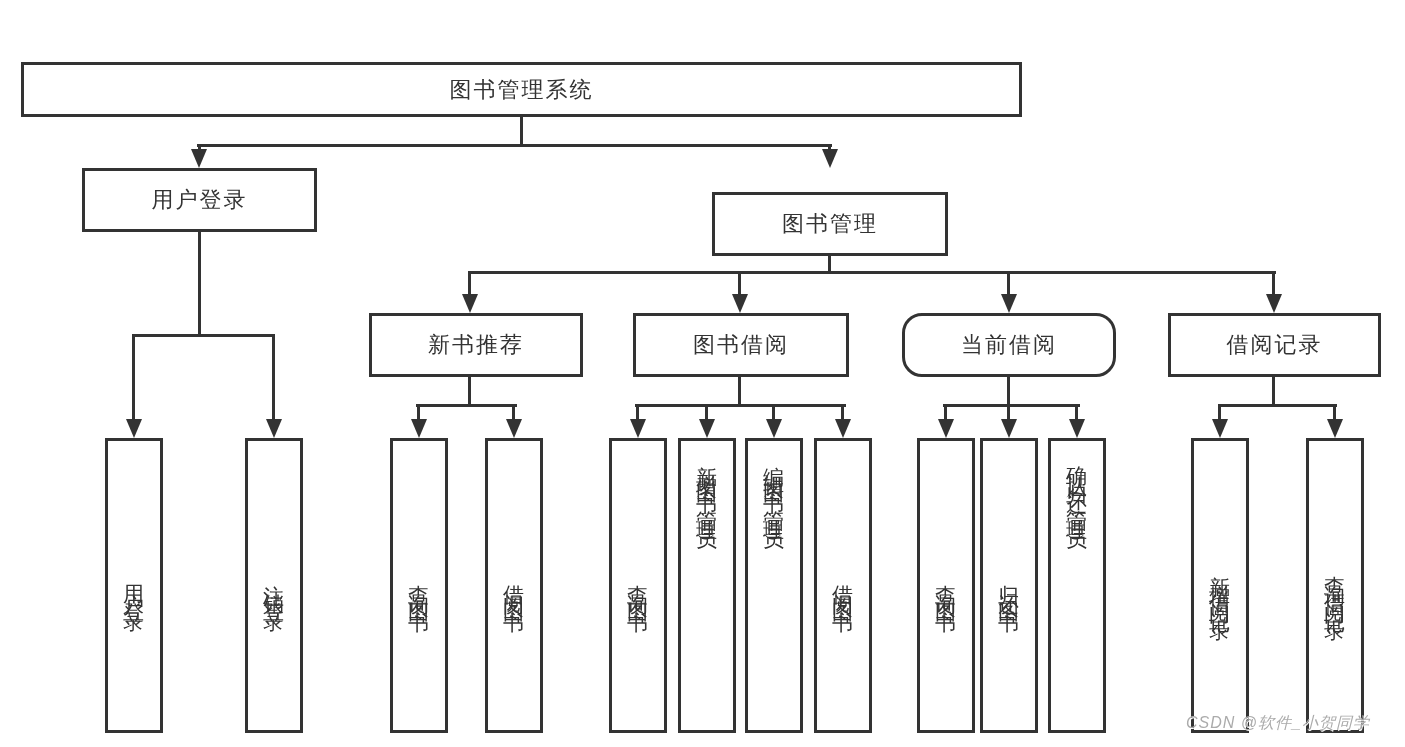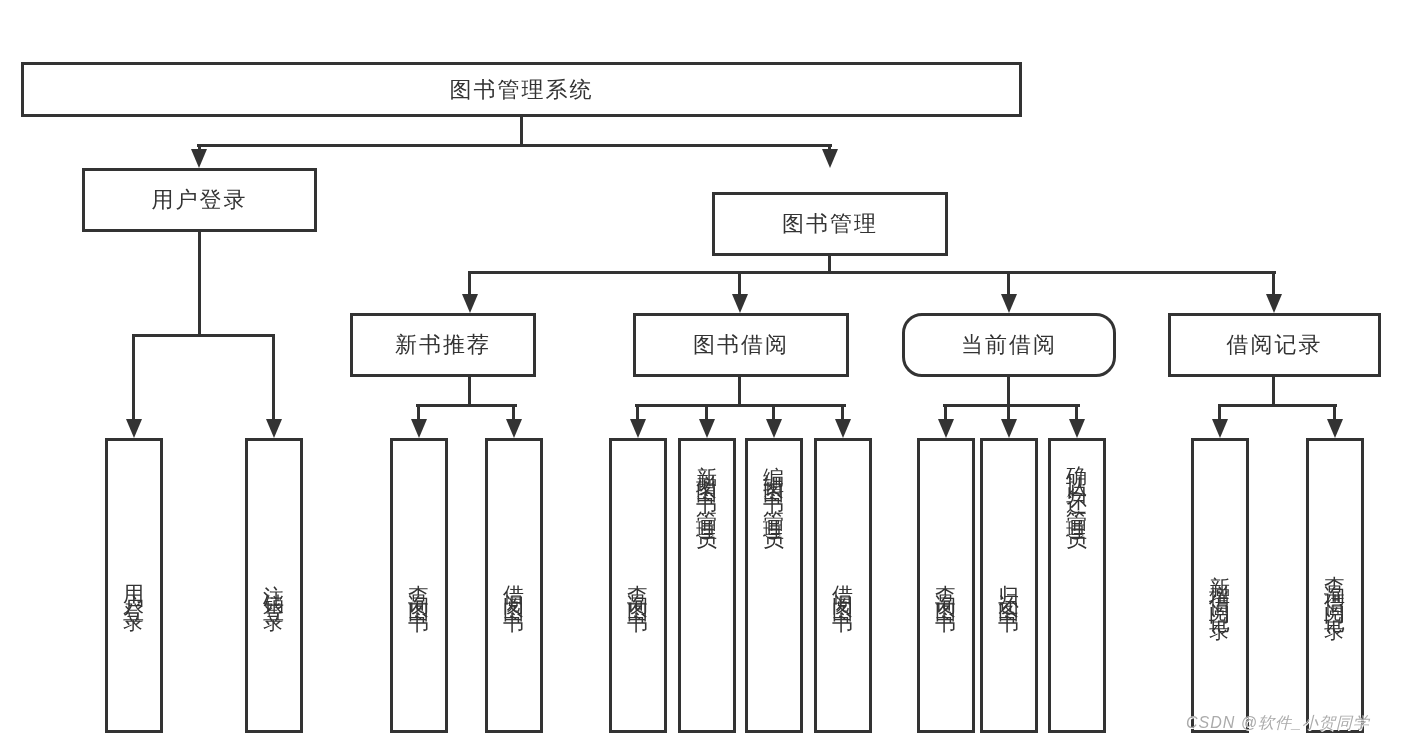--- a/index.html
+++ b/index.html
@@ -125,21 +125,21 @@
     <span class="lbl">图书管理系统</span>
   </div>
 
   <div class="node h" style="left:82px;top:168px;width:235px;height:64px;">
     <span class="lbl">用户登录</span>
   </div>
   <div class="node h" style="left:712px;top:168px;width:236px;height:64px;margin-top:24px;">
     <span class="lbl">图书管理</span>
   </div>
 
-  <div class="node h" style="left:350px;top:313px;width:186px;height:64px;">
+  <div class="node h" style="left:369px;top:313px;width:214px;height:64px;">
     <span class="lbl">新书推荐</span>
   </div>
   <div class="node h" style="left:633px;top:313px;width:216px;height:64px;">
     <span class="lbl">图书借阅</span>
   </div>
   <div class="node h" style="left:902px;top:313px;width:214px;height:64px;border-radius:20px;">
     <span class="lbl">当前借阅</span>
   </div>
   <div class="node h" style="left:1168px;top:313px;width:213px;height:64px;">
     <span class="lbl">借阅记录</span>

